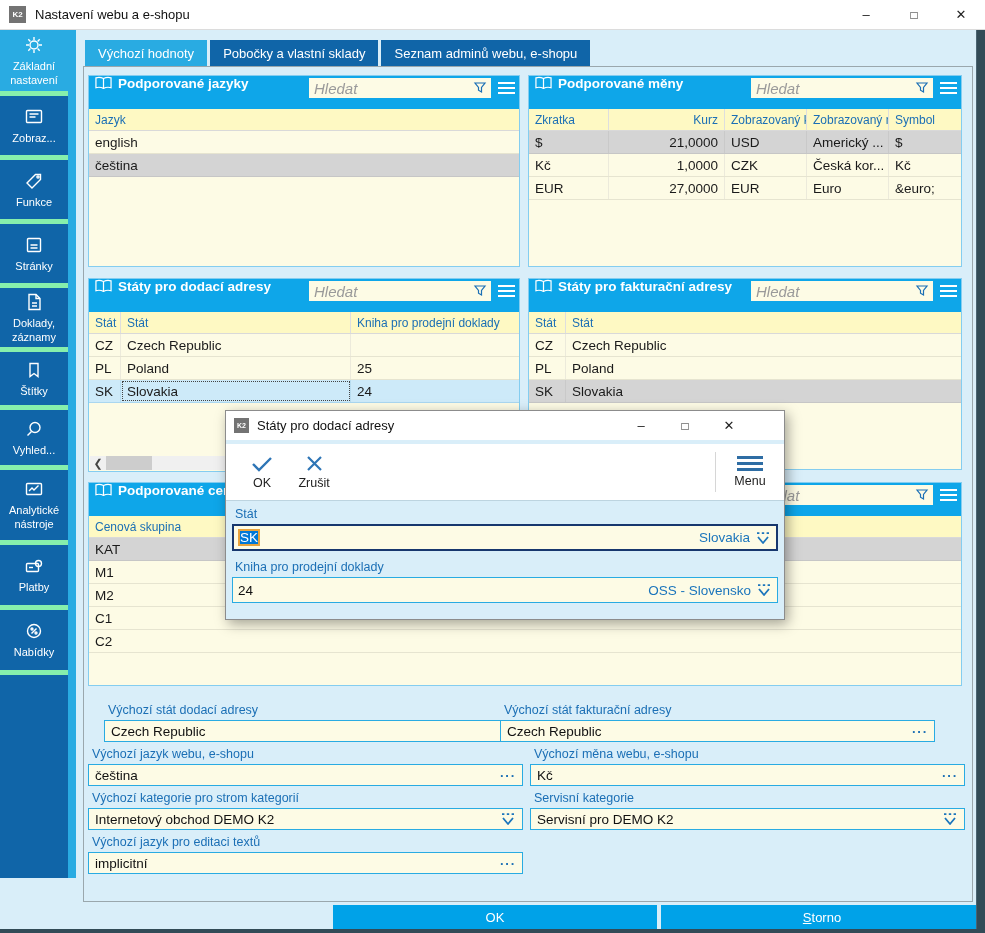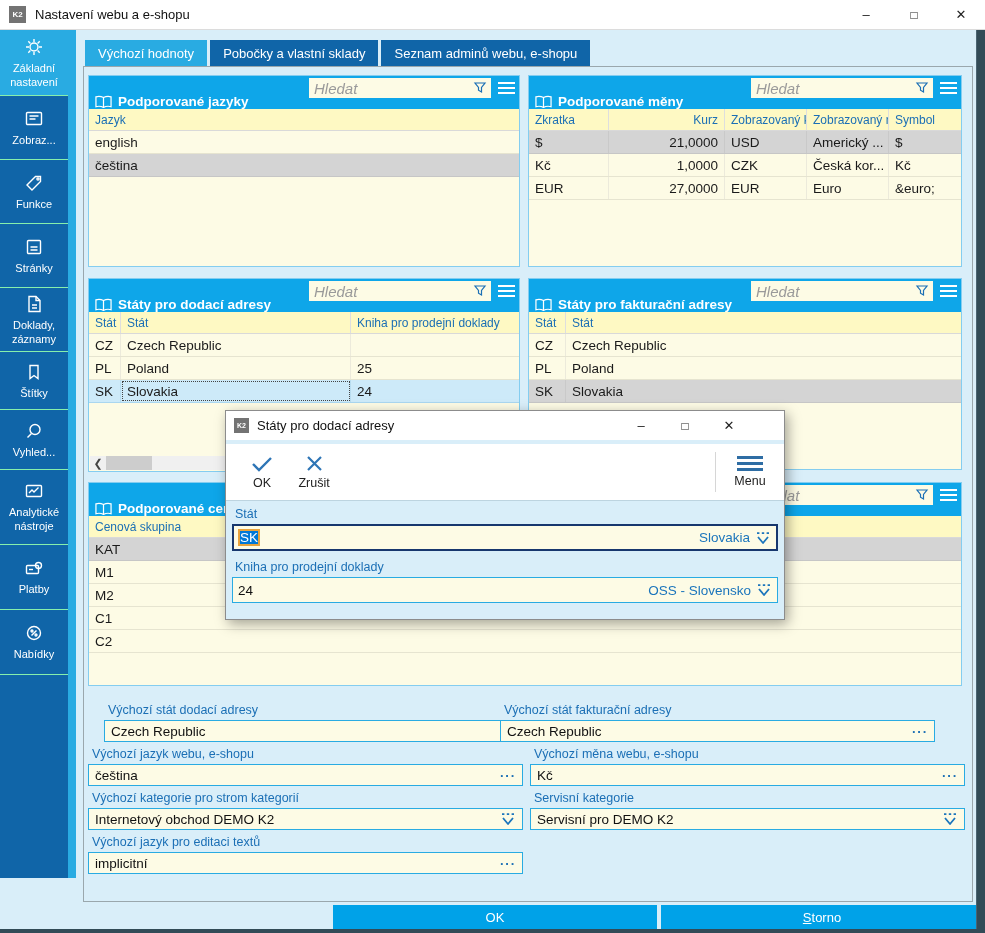--- a/index.html
+++ b/index.html
@@ -19,39 +19,39 @@
   .wctrl{position:absolute;top:0;width:44px;height:29px;display:flex;align-items:center;
     justify-content:center;font-size:13px;color:#222;cursor:default;}
   .ctrl-min{left:844px}.ctrl-max{left:892px;font-size:12px}.ctrl-close{left:939px}
   .edge-right{position:absolute;left:976px;top:30px;width:9px;height:903px;background:#324b57;
     border-left:1px solid #4a6472;z-index:9;box-sizing:border-box;}
   .edge-bottom{position:absolute;left:0;top:929px;width:985px;height:4px;background:#324b57;z-index:9;}
 
   
   .sidebar{position:absolute;left:0;top:30px;width:68px;height:848px;background:#1065a8;z-index:5;}
   .accent-stripe{position:absolute;left:68px;top:30px;width:8px;height:848px;background:#29abe2;z-index:5;}
-  .side-item{box-sizing:border-box;width:68px;border-bottom:1px solid #86efac;color:#fff;
+  .side-item{box-sizing:border-box;width:68px;border-bottom:5px solid #86efac;color:#fff;
     display:flex;flex-direction:column;align-items:center;justify-content:center;gap:4px;
     padding:4px 2px;text-align:center;font-size:11px;line-height:1.25;cursor:default;}
   .side-item.active{background:#29abe2;}
   .side-item .lbl{width:100%;}
 
   
   .tabbar{position:absolute;left:85px;top:40px;display:flex;gap:3px;z-index:6;}
   .tab{height:26px;padding:0 13px;background:#1065a8;color:#fff;font-size:13px;
     display:flex;align-items:center;cursor:default;white-space:nowrap;}
   .tab.active{background:#29abe2;}
 
   
   .frame{position:absolute;left:83px;top:66px;width:890px;height:836px;
     border:1px solid #9aa7ad;box-sizing:border-box;z-index:1;}
 
   
   .panel{position:absolute;background:#fdfbe5;border:1px solid #84cdf0;box-sizing:border-box;z-index:2;}
-  .phead{height:33px;background:#0ea6e9;display:flex;align-items:flex-end;position:relative;color:#fff;}
+  .phead{height:33px;background:#0ea6e9;display:flex;align-items:flex-start;position:relative;color:#fff;}
   .bookwrap{margin-left:6px;flex:0 0 auto;}
   .ptitle{font-weight:bold;font-size:13.5px;margin-left:6px;white-space:nowrap;}
   .searchwrap{position:absolute;right:28px;top:2px;width:182px;height:20px;background:#fdfbe5;
     display:flex;align-items:center;box-sizing:border-box;}
   .searchbox{flex:1;min-width:0;border:none;outline:none;background:transparent;
     font-style:italic;font-size:15px;color:#333;padding:0 5px;font-family:inherit;}
   .searchbox::placeholder{color:#9a9a9a;font-style:italic;opacity:1;}
   .funnel{flex:0 0 auto;padding-right:4px;cursor:pointer;}
   .burger{position:absolute;right:2px;top:2px;width:22px;height:20px;display:flex;
     flex-direction:column;justify-content:center;align-items:center;gap:3px;cursor:pointer;}

